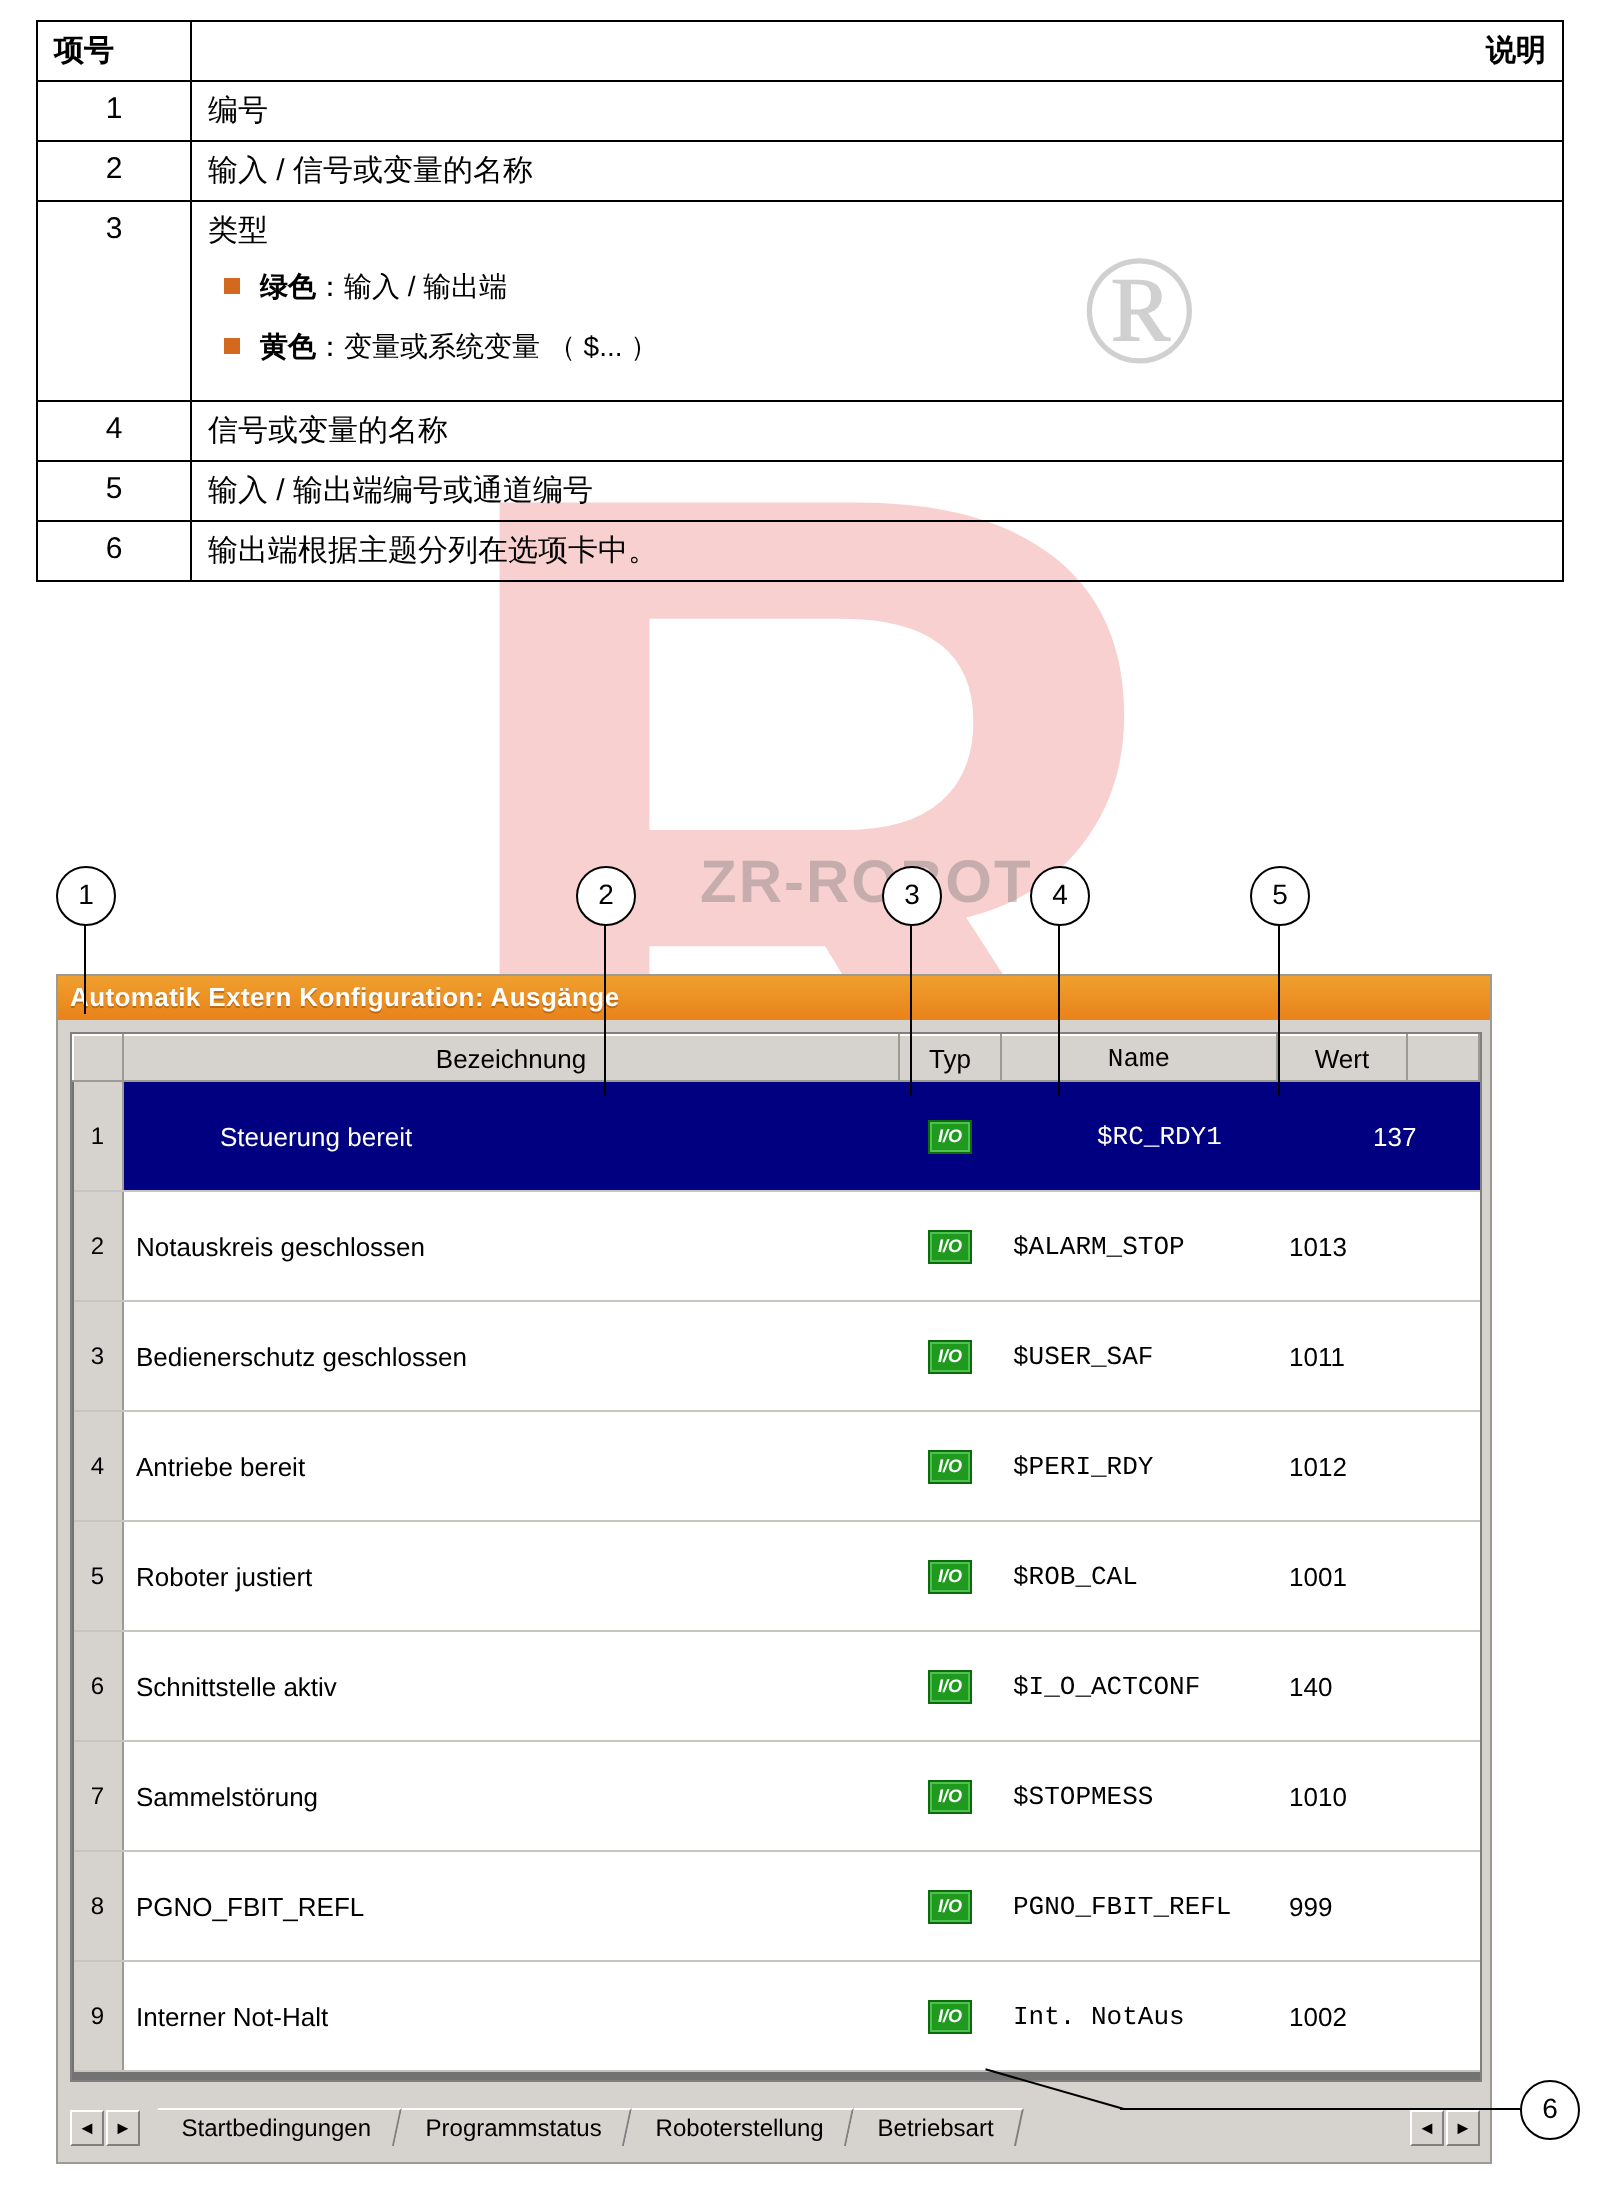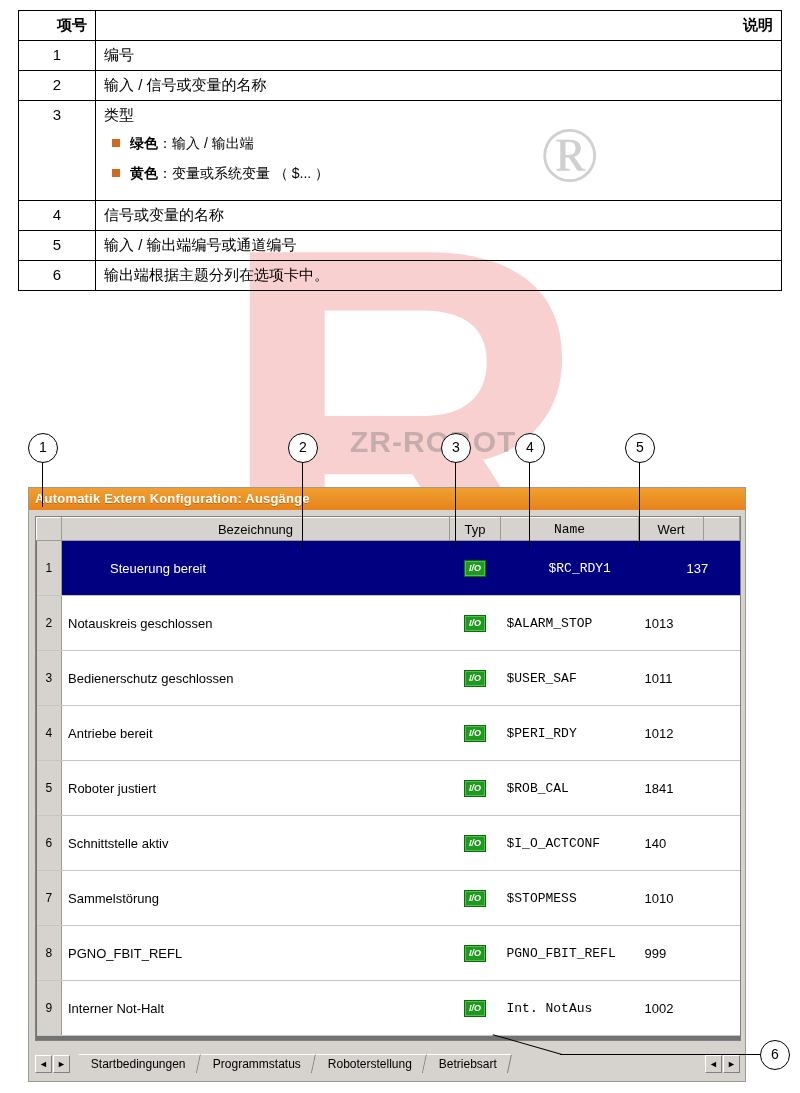--- a/index.html
+++ b/index.html
@@ -68,21 +68,21 @@
   }
   .desc-table thead th {
     background: #ffffff;
     font-weight: bold;
     text-align: right;
   }
   .desc-table .col-no {
     width: 60px;
     text-align: center;
   }
-  .desc-table thead th.col-no { text-align: right; font-family: Liberation Mono, monospace; }
+  .desc-table thead th.col-no { text-align: left; font-family: Liberation Mono, monospace; }
   .desc-table td.col-no { font-weight: normal; }
   .sub-list {
     margin: 10px 0 6px 0;
     padding: 0;
     list-style: none;
   }
   .sub-list li {
     margin: 0 0 12px 26px;
     position: relative;
     font-size: 14px;
@@ -391,21 +391,21 @@
           <td class="c-typ"><span class="io-badge">I/O</span></td>
           <td class="c-name">$PERI_RDY</td>
           <td class="c-wert">1012</td>
           <td class="c-pad"></td>
         </tr>
         <tr>
           <td class="c-idx">5</td>
           <td class="c-bez">Roboter justiert</td>
           <td class="c-typ"><span class="io-badge">I/O</span></td>
           <td class="c-name">$ROB_CAL</td>
-          <td class="c-wert">1841</td>
+          <td class="c-wert">1001</td>
           <td class="c-pad"></td>
         </tr>
         <tr>
           <td class="c-idx">6</td>
           <td class="c-bez">Schnittstelle aktiv</td>
           <td class="c-typ"><span class="io-badge">I/O</span></td>
           <td class="c-name">$I_O_ACTCONF</td>
           <td class="c-wert">140</td>
           <td class="c-pad"></td>
         </tr>

